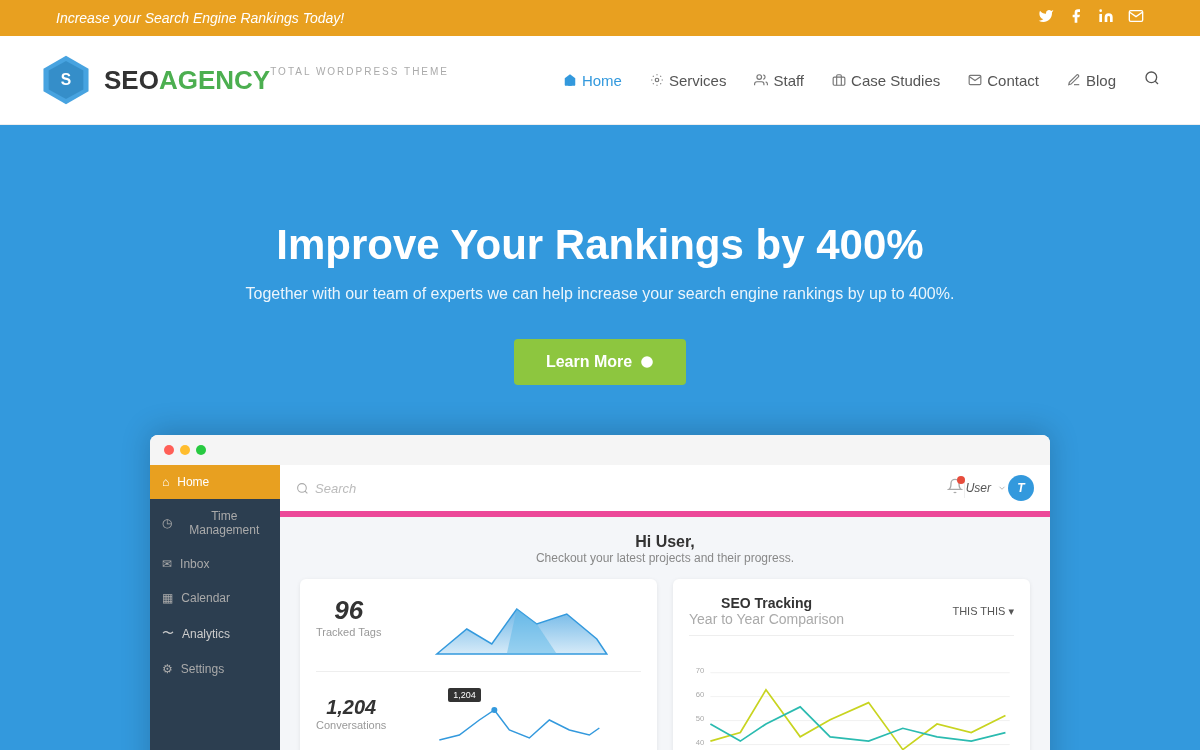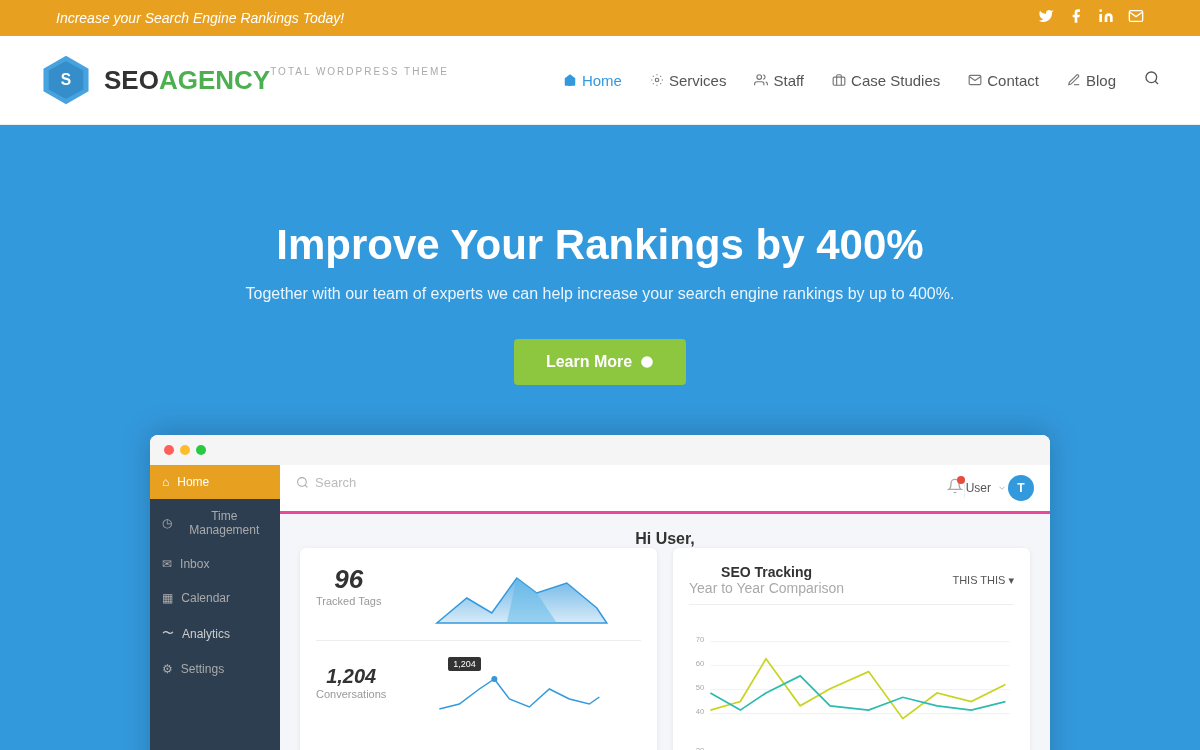--- a/index.html
+++ b/index.html
@@ -182,23 +182,24 @@
     .mockup-main {
       flex: 1;
       background: #f4f6f9;
       display: flex;
       flex-direction: column;
     }
     .mockup-topbar {
       background: white;
       padding: 10px 16px;
       display: flex;
-      align-items: flex-start;
+      align-items: center;
       justify-content: space-between;
-      border-bottom: 3px solid #ec4899;
+      border-bottom: 6px solid #ec4899;
+      font-style: italic;
     }
     .mockup-search {
       display: flex;
       align-items: center;
       gap: 6px;
       color: #aaa;
       font-size: 13px;
     }
     .mockup-topbar-right {
       display: flex;
@@ -467,20 +468,21 @@
               <svg width="10" height="10" viewBox="0 0 24 24" fill="none" stroke="#aaa" stroke-width="2">
                   <polyline points="6,9 12,15 18,9"></polyline>
                 </svg>
             </div>
             <div class="user-avatar">T</div>
           </div>
         </div>
 
         <div class="mockup-content">
           <div class="greeting-text">Hi User,</div>
+          <div class="greeting-sub">Checkout your latest projects and their progress.</div>
 
           <div class="cards-row">
 
             <div class="card card-half">
               <div style="display:flex;gap:12px;align-items:flex-start;">
                 <div>
                   <div class="card-stat">96</div>
                   <div class="card-label">Tracked Tags</div>
                 </div>
                 <div style="flex:1;">

